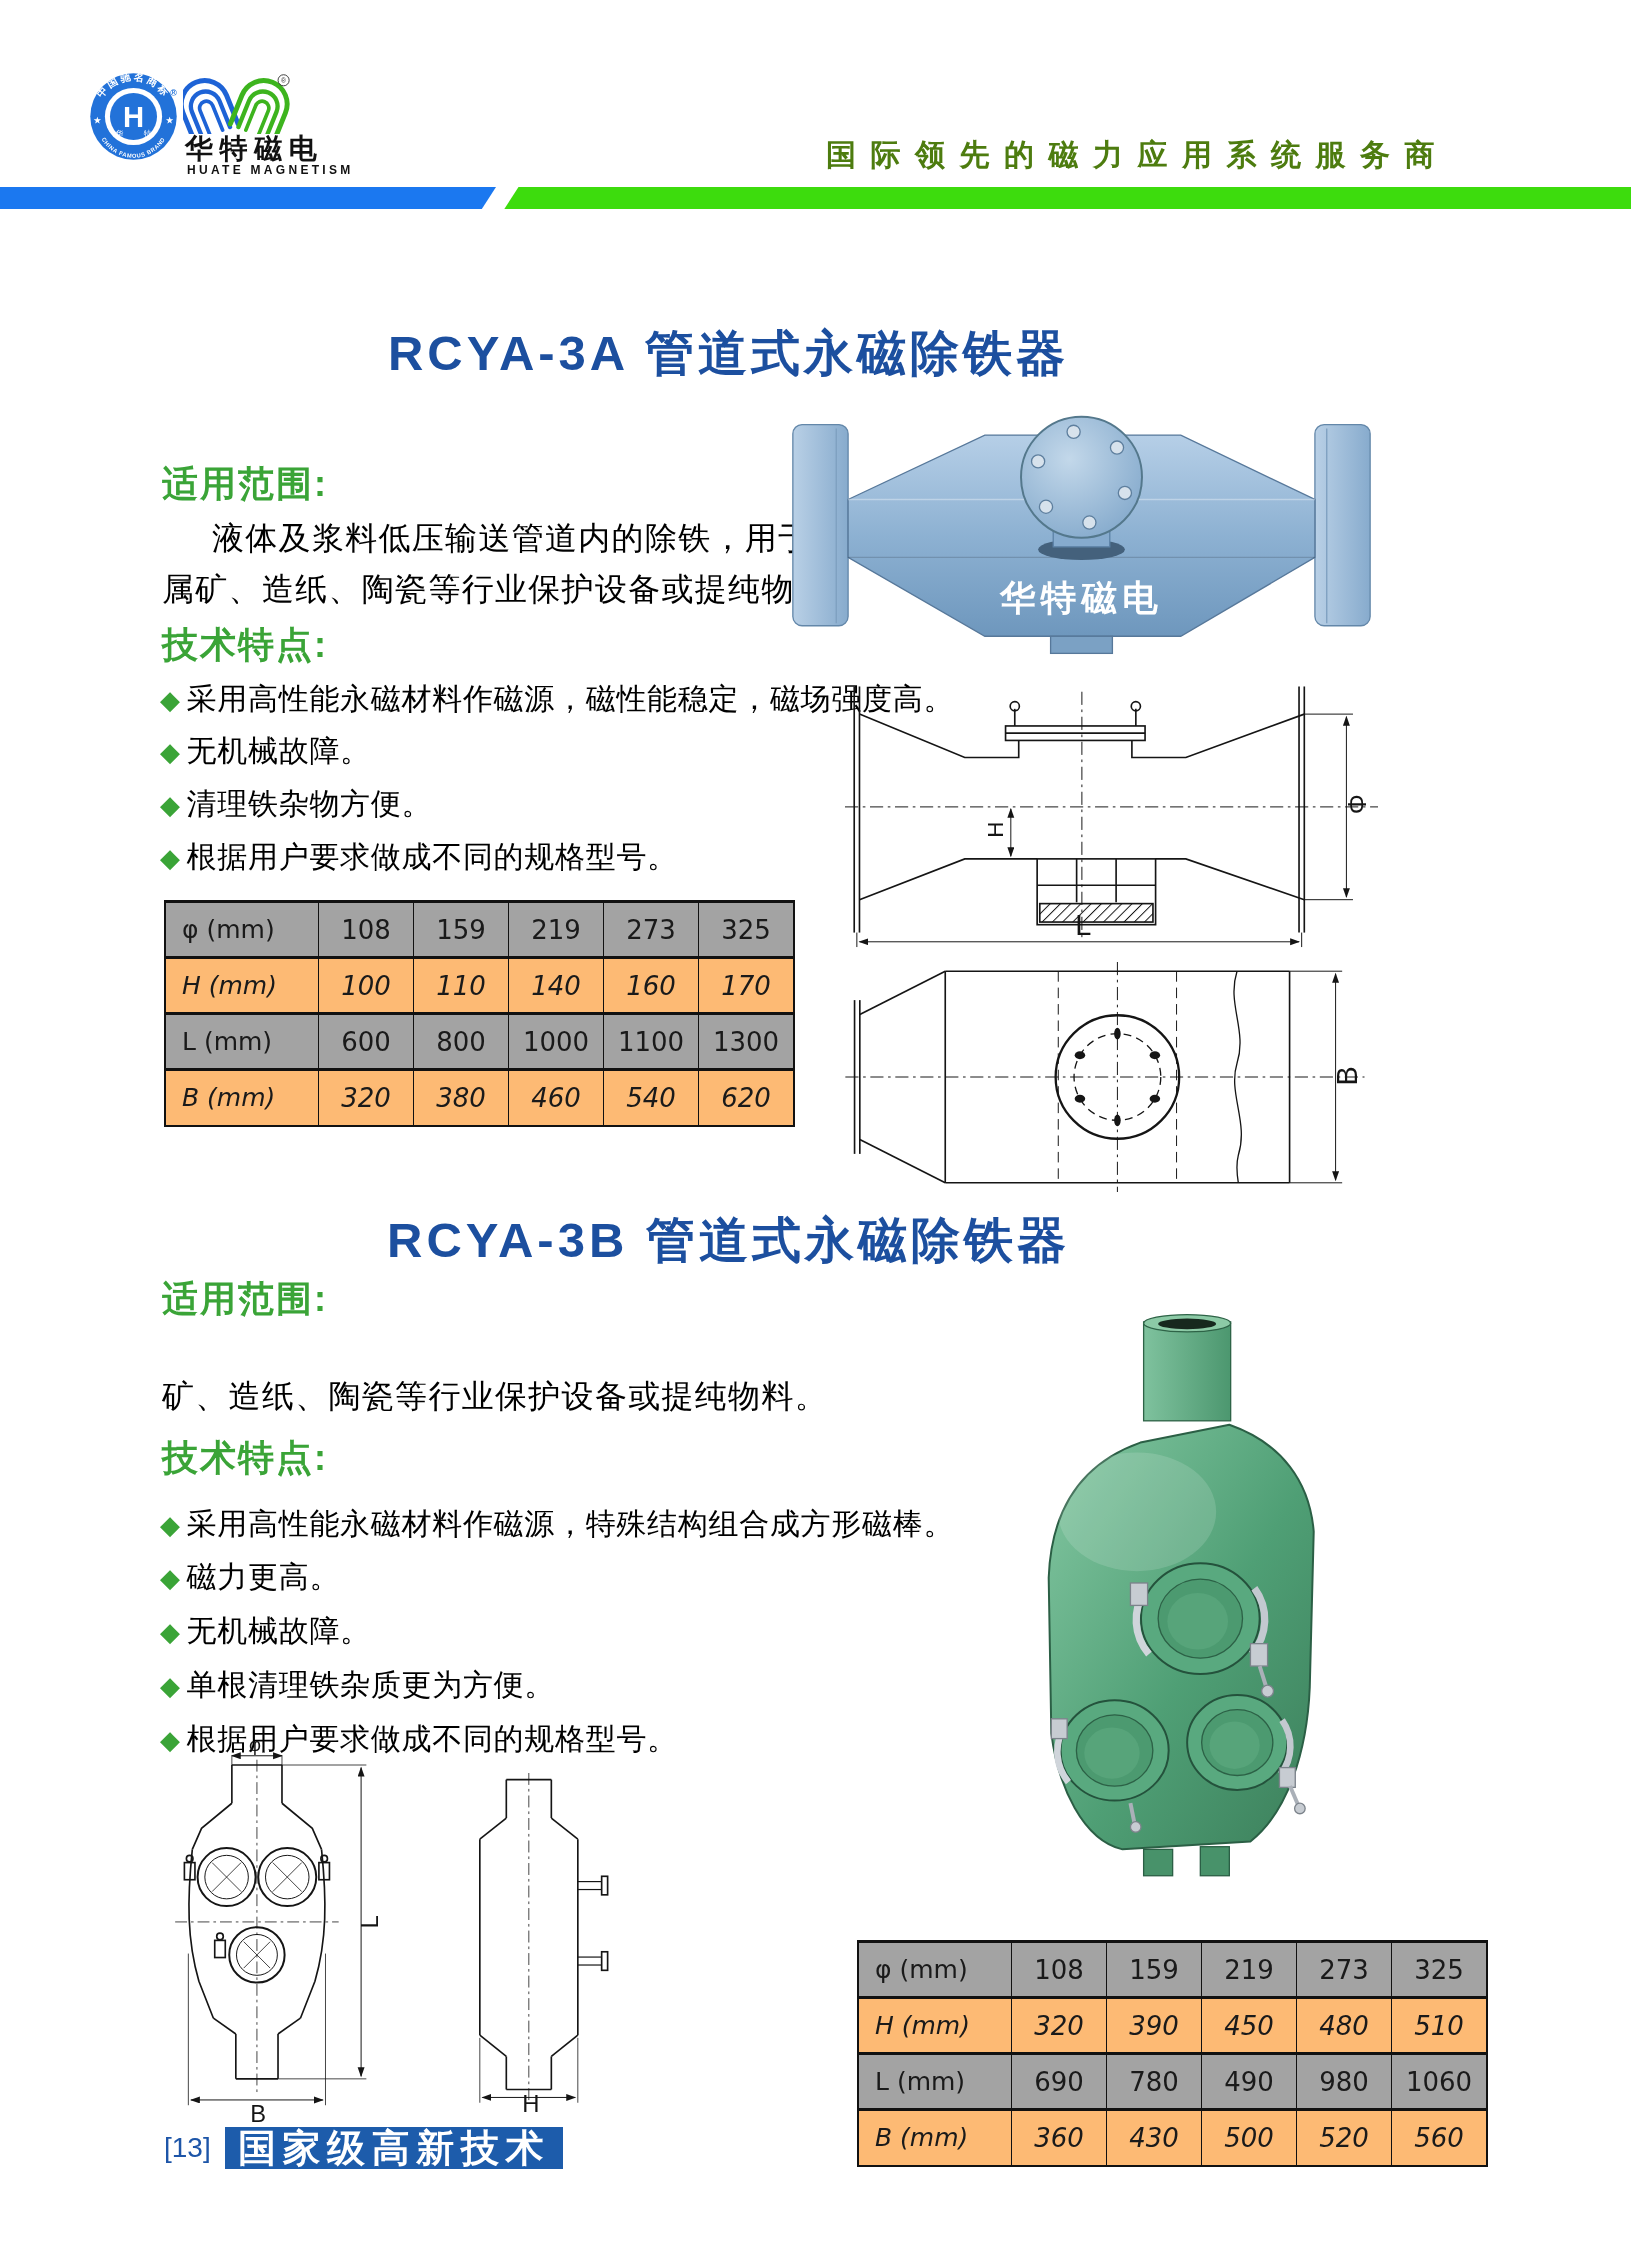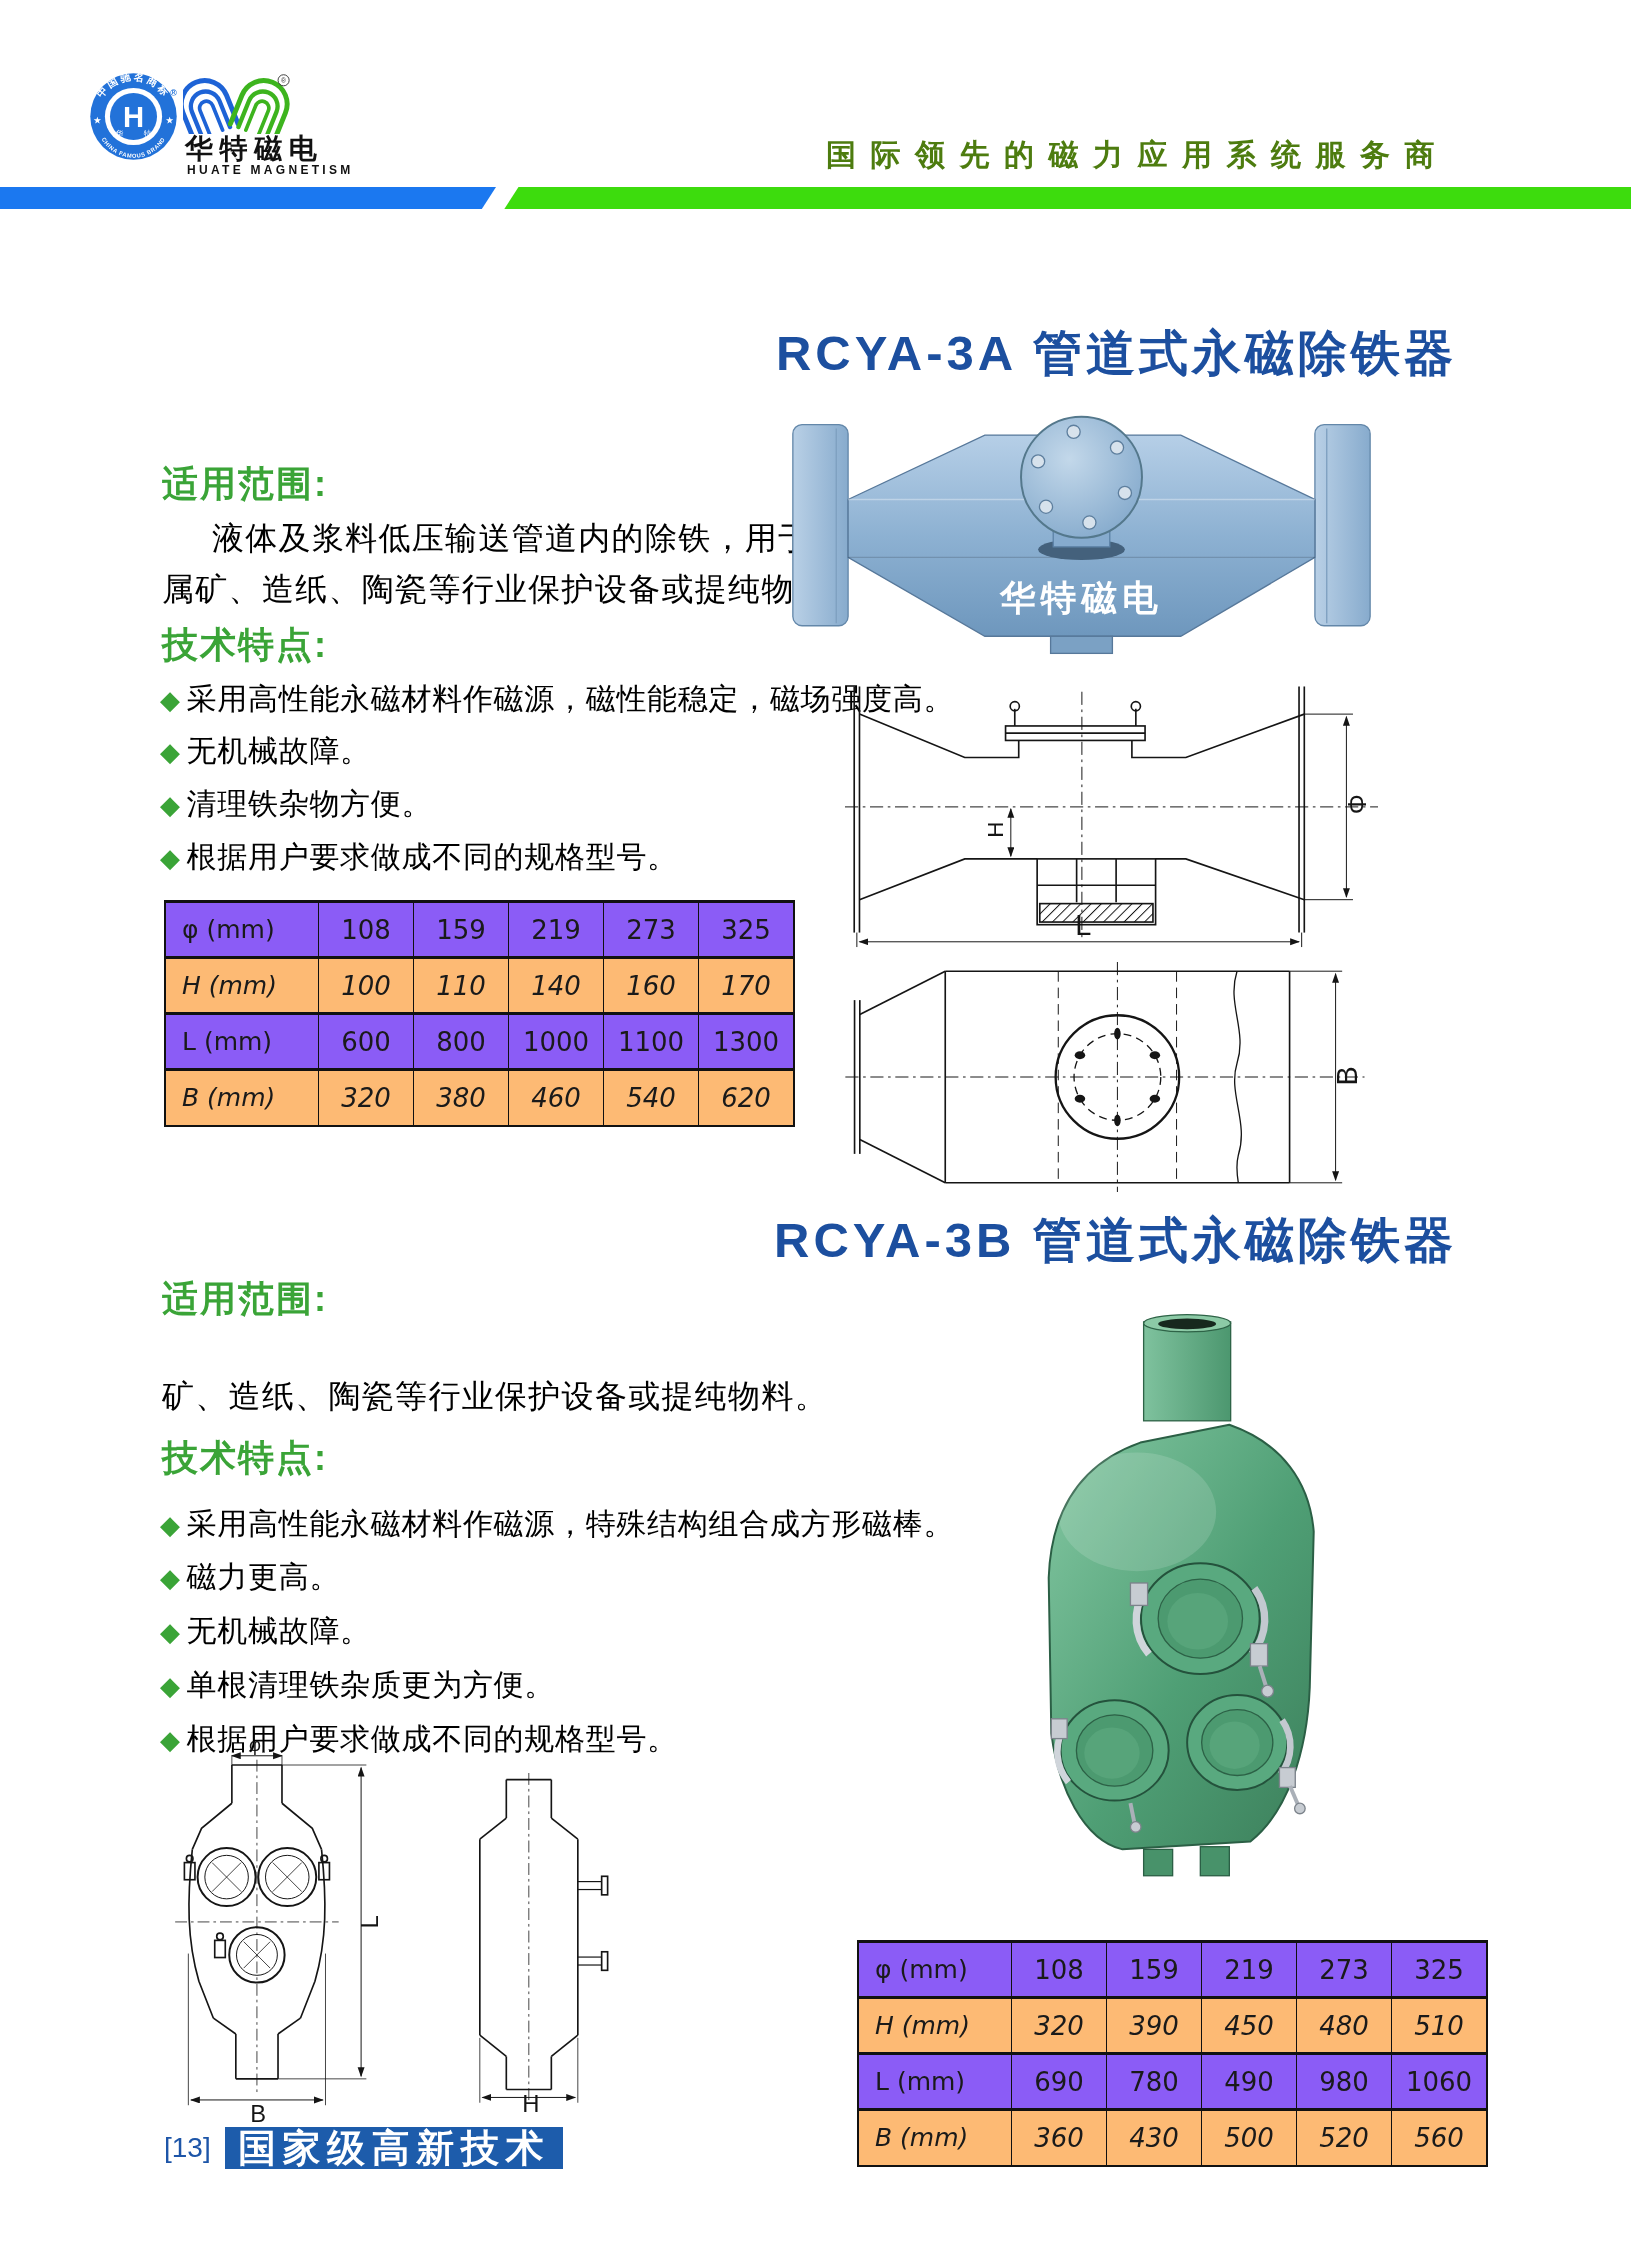--- a/index.html
+++ b/index.html
@@ -7,36 +7,36 @@
         font-family:"Liberation Sans",sans-serif;}
   .abs{position:absolute;}
   
   .slogan{font-size:30px;font-weight:bold;color:#4d7c0f;letter-spacing:14.5px;white-space:nowrap;}
   .brand-cn{font-size:28px;font-weight:bold;color:#111;letter-spacing:6.6px;white-space:nowrap;}
   .brand-en{font-size:12px;font-weight:bold;color:#111;letter-spacing:3.3px;white-space:nowrap;}
   .bar{height:22.4px;}
   .bar-blue{background:#1b78f0;clip-path:polygon(0 0,100% 0,calc(100% - 14.5px) 100%,0 100%);}
   .bar-green{background:#3ddc0d;clip-path:polygon(14.5px 0,100% 0,100% 100%,0 100%);}
   
-  .ptitle{left:0;width:1457px;text-align:right;font-size:49px;font-weight:bold;color:#1c4f9f;
+  .ptitle{left:0;width:1457px;text-align:center;font-size:49px;font-weight:bold;color:#1c4f9f;
           letter-spacing:4px;white-space:nowrap;}
   
   .gh{font-size:36px;font-weight:bold;color:#3aa437;letter-spacing:2px;white-space:nowrap;}
   .body-line{font-size:32px;color:#000;letter-spacing:1.3px;white-space:nowrap;}
   .bullet{display:flex;align-items:center;white-space:nowrap;}
   .dia{font-family:"DejaVu Sans",sans-serif;color:#3aa437;font-size:26px;margin-right:6.6px;line-height:1;}
   .btext{font-size:30px;color:#000;letter-spacing:0.7px;}
   
   table.spec{position:absolute;border-collapse:collapse;table-layout:fixed;border:2.6px solid #111;}
   table.spec th,table.spec td{border-left:1.3px solid #111;border-top:3.3px solid #111;
      font-family:"DejaVu Sans",sans-serif;font-weight:normal;color:#1a1a1a;text-align:center;}
   table.spec tr{height:56px;}
   table.spec th{width:135px;font-size:25px;text-align:left;padding-left:16px;}
   table.spec td{width:92px;font-size:26px;}
-  table.spec tr.g{background:#8b5cf6;}
+  table.spec tr.g{background:#a3a3a3;}
   table.spec tr.w{background:#fdba74;font-style:italic;}
   
   .pageno{font-size:28px;font-weight:normal;color:#1d55a8;}
   .footer-bar{background:#1d5cab;color:#fff;text-align:center;font-size:38px;font-weight:bold;
               letter-spacing:6.6px;line-height:42px;}
   svg text{font-family:"Liberation Sans",sans-serif;}
   .draw{stroke:#151515;fill:none;stroke-width:2.5px;}
 </style>
 </head>
 <body>

